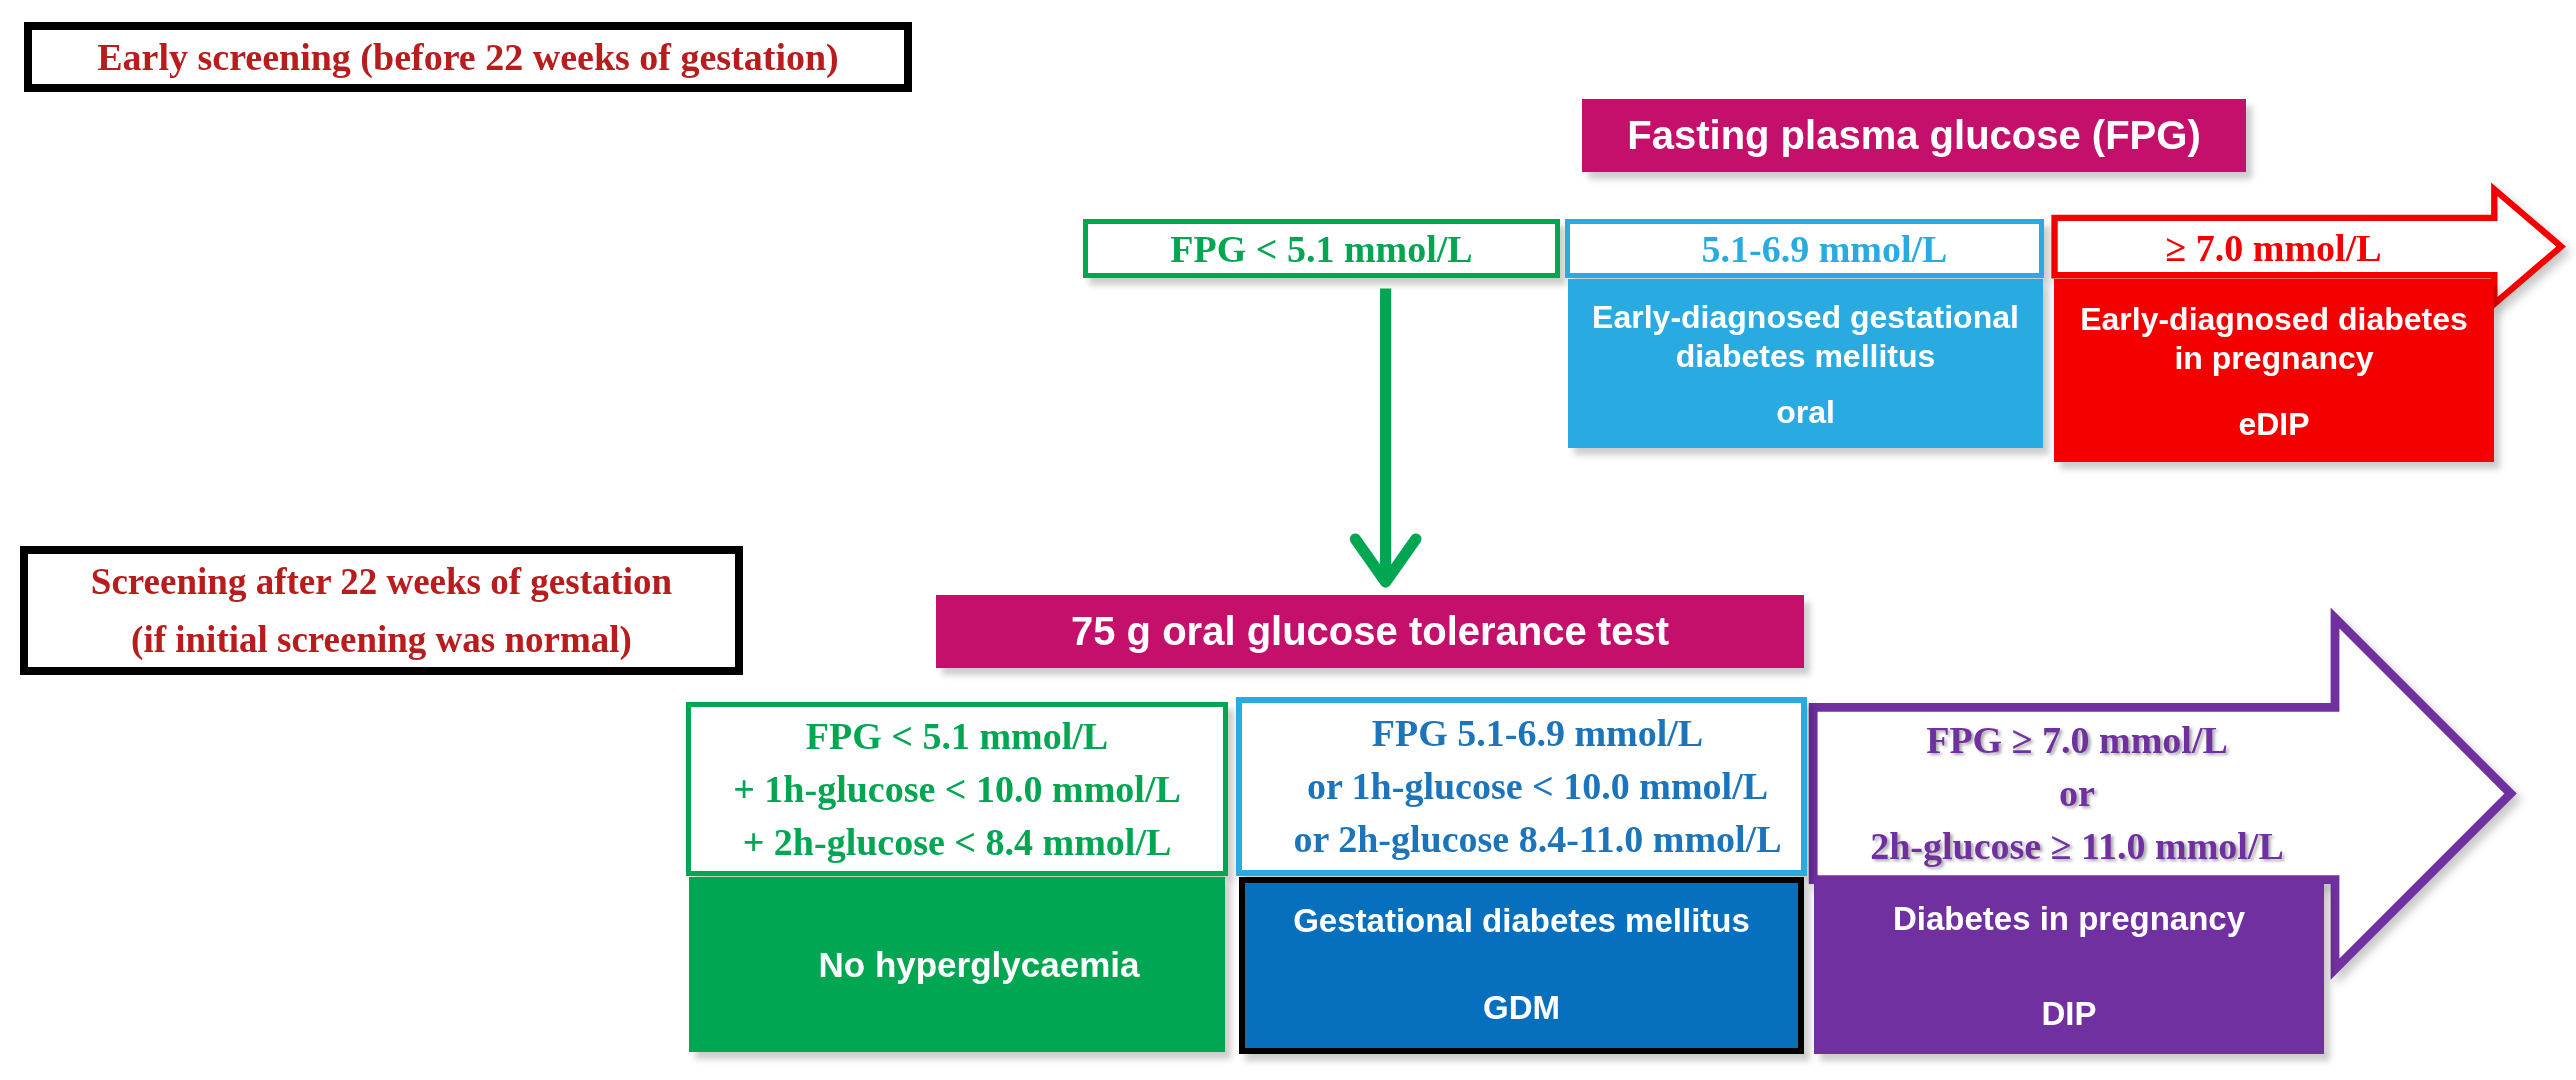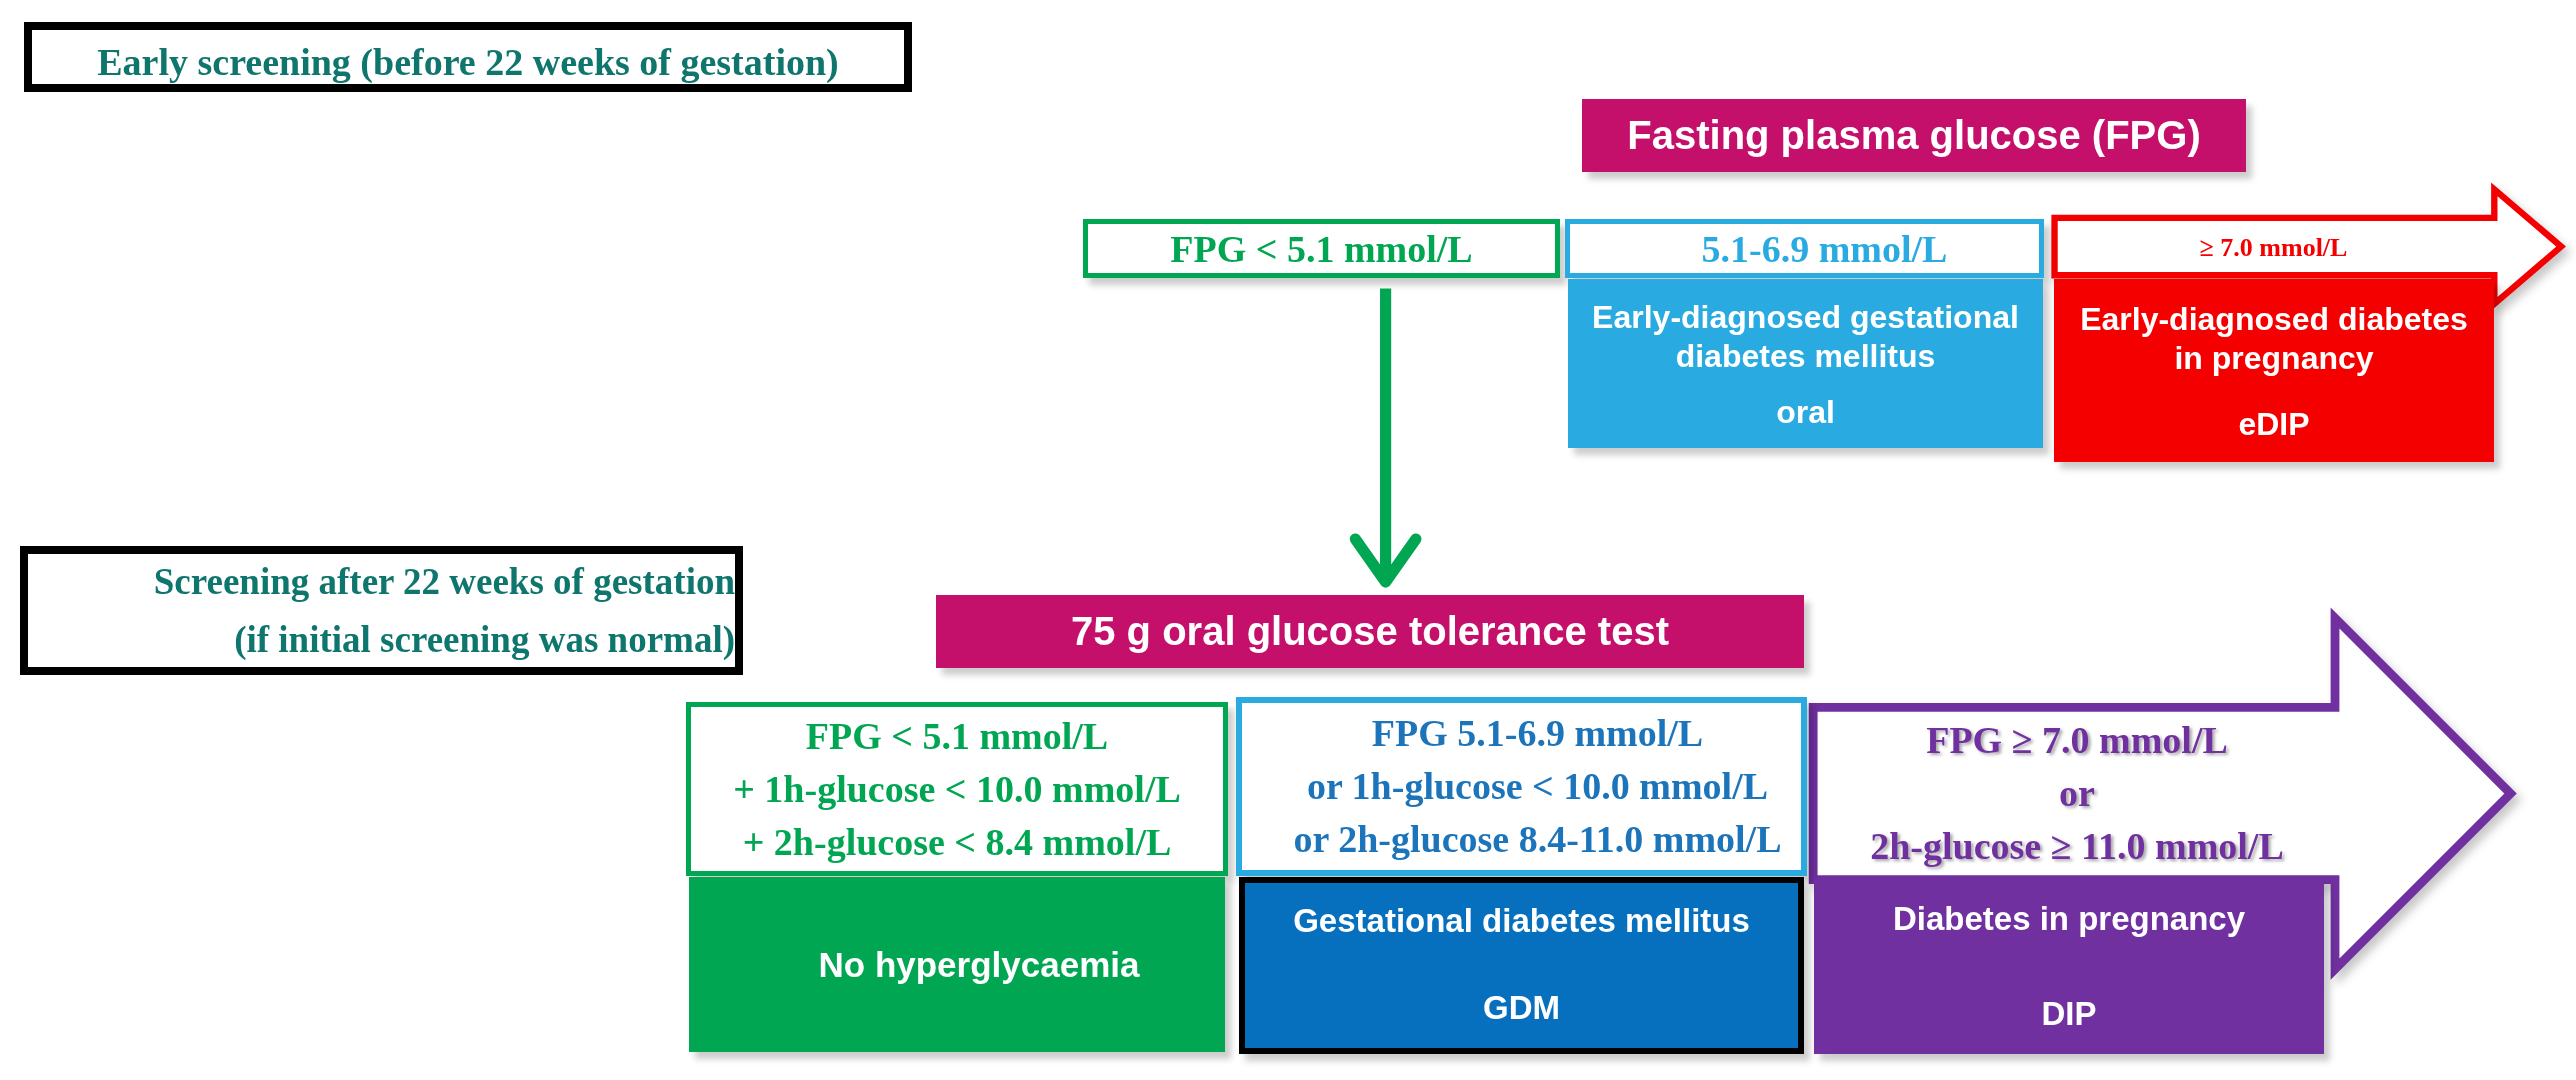--- a/index.html
+++ b/index.html
@@ -3,38 +3,38 @@
 <meta charset="utf-8">
 <style>
   html,body{margin:0;padding:0;background:#ffffff;}
   #canvas{position:relative;width:2576px;height:1081px;background:#ffffff;overflow:hidden;}
 
   .box{position:absolute;box-sizing:border-box;display:flex;align-items:center;justify-content:center;text-align:center;}
   .serif{font-family:"Liberation Serif",serif;font-weight:bold;}
   .sans{font-family:"Liberation Sans",sans-serif;font-weight:bold;}
   .shadow{box-shadow:6.4px 7.2px 6.4px rgba(0,0,0,0.20);}
 
-  .outline-label{border:8px solid #000;background:#fff;color:#0f766e;align-items:flex-end;}
+  .outline-label{border:8px solid #000;background:#fff;color:#b91c1c;}
   .magenta-header{background:#C5106B;color:#fff;font-size:40px;}
 
   .crit{background:#fff;font-size:38px;}
   .crit-green{border:5.6px solid #00A651;color:#00A651;}
   .crit-cyan{border:5.6px solid #29ABE2;color:#29ABE2;padding-left:40px;}
   .crit-blue{border:6.4px solid #29ABE2;color:#1C75BB;padding-left:32px;}
   .crit-lines{display:flex;flex-direction:column;justify-content:center;}
   .crit-lines div{line-height:53px;}
 
   .fillbox{flex-direction:column;justify-content:space-between;color:#fff;padding-left:44px;}
   .fill-cyan{background:#29ABE2;padding:19px 6.4px 16px 6.4px;font-size:32px;line-height:1.22;}
   .fill-red{background:#F40000;padding:21px 6.4px 17.5px 6.4px;font-size:32px;line-height:1.22;}
   .fill-green{background:#00A651;font-size:35px;}
   .fill-blue{background:#0670BE;border:6.4px solid #000;padding:19px 6.4px 21px 6.4px;font-size:33px;}
   .fill-purple{background:#7030A0;padding:21px 6.4px 21px 6.4px;font-size:33px;}
 
-  .red-text{color:#F40000;background:transparent;font-size:26px;}
+  .red-text{color:#F40000;background:transparent;font-size:38px;}
   .purple-text{color:#7030A0;background:transparent;font-size:38px;text-shadow:2.4px 2.4px 3.2px rgba(0,0,0,0.35);}
 
   svg.arrow{position:absolute;overflow:visible;}
   .arrow-shadow{filter:drop-shadow(5.6px 6.4px 4.8px rgba(0,0,0,0.22));}
 </style>
 </head>
 <body>
 
 <div id="canvas">
 

